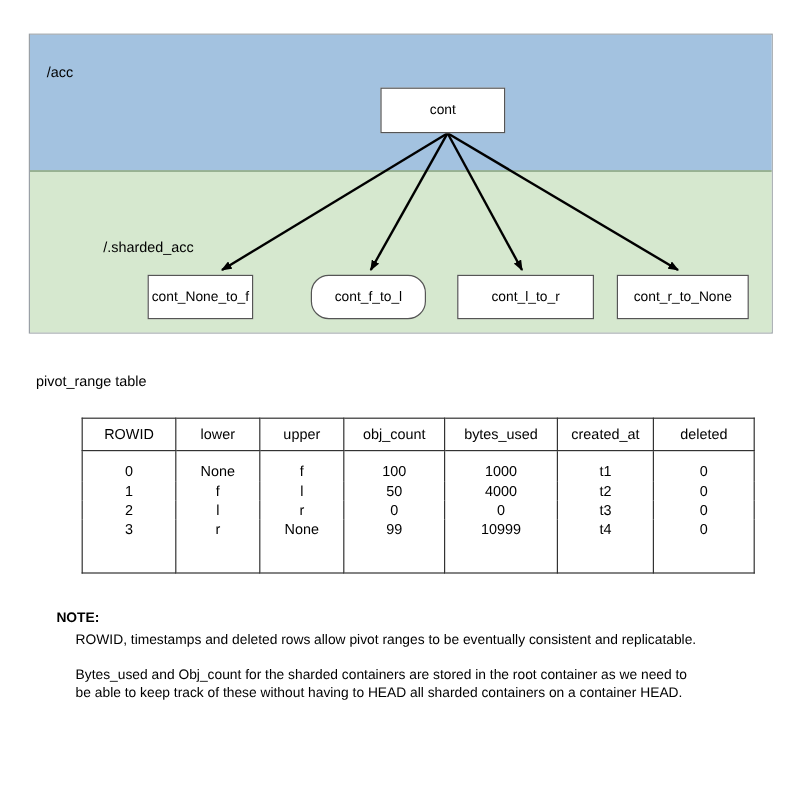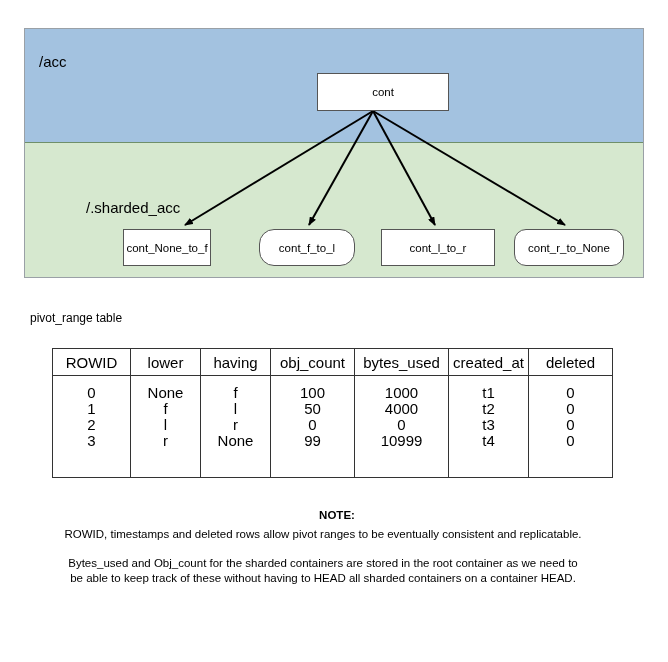--- a/index.html
+++ b/index.html
@@ -40,51 +40,51 @@
     left: 0;
     top: 113px;
     width: 100%;
     height: 135px;
     background: #d6e8cf;
     box-sizing: border-box;
     border-top: 1px solid #6f8f6a;
   }
   .region-label {
     position: absolute;
-    font-size: 15px;
+    font-size: 12px;
     color: #000;
   }
   #acc-label { left: 14px; top: 24px; }
   #sharded-label { left: 22px; top: 170px; margin-left: 39px; }
 
   .node-box {
     position: absolute;
     background: #ffffff;
     border: 1px solid #555555;
     box-sizing: border-box;
     display: flex;
     align-items: center;
     justify-content: center;
     font-size: 11.5px;
     color: #000;
   }
   #node-root {
     left: 292px;
     top: 44px;
-    width: 132px;
+    width: 104px;
     height: 38px;
   }
   .leaf-node {
     top: 200px;
     height: 37px;
   }
   #node-leaf-0 { left: 98px;  width: 88px; }
   #node-leaf-1 { left: 234px; width: 96px; border-radius: 15px; }
   #node-leaf-2 { left: 356px; width: 114px; }
-  #node-leaf-3 { left: 489px; width: 110px; border-radius: 12px; }
+  #node-leaf-3 { left: 489px; width: 110px; }
 
   #edges-svg {
     position: absolute;
     left: 0;
     top: 0;
     width: 620px;
     height: 250px;
     pointer-events: none;
   }
 
@@ -98,23 +98,24 @@
 
   
   #pivot-table-wrap {
     position: absolute;
     left: 52px;
     top: 348px;
     width: 560px;
   }
   table.pivot {
     border-collapse: collapse;
-    font-size: 15px;
+    font-size: 12px;
     width: 560px;
     table-layout: fixed;
+    margin-left: 16px;
   }
   table.pivot th, table.pivot td {
     border: 1px solid #333333;
     text-align: center;
     font-weight: normal;
     padding: 0;
   }
   table.pivot thead th {
     height: 26px;
   }
@@ -145,21 +146,20 @@
   td.cell-lower, td.cell-upper { text-align: left; padding-left: 14px; }
 
   
   #notes {
     position: absolute;
     left: 47px;
     top: 508px;
     width: 580px;
     font-size: 11.5px;
     line-height: 15px;
-    text-align: center;
   }
   #notes-title {
     font-weight: bold;
     margin-bottom: 4px;
   }
   .note-para {
     margin: 0 0 14px 16px;
     width: 520px;
   }
   .note-para:last-child { margin-bottom: 0; }
@@ -207,21 +207,21 @@
         <col class="col-upper">
       <col class="col-obj">
         <col class="col-bytes">
         <col class="col-created">
         <col class="col-deleted">
     </colgroup>
     <thead>
       <tr>
         <th>ROWID</th>
         <th>lower</th>
-        <th>having</th>
+        <th>upper</th>
         <th>obj_count</th>
         <th>bytes_used</th>
         <th>created_at</th>
         <th>deleted</th>
       </tr>
     </thead>
     <tbody>
       <tr>
         <td>0</td>
         <td class="cell-lower">None</td>

